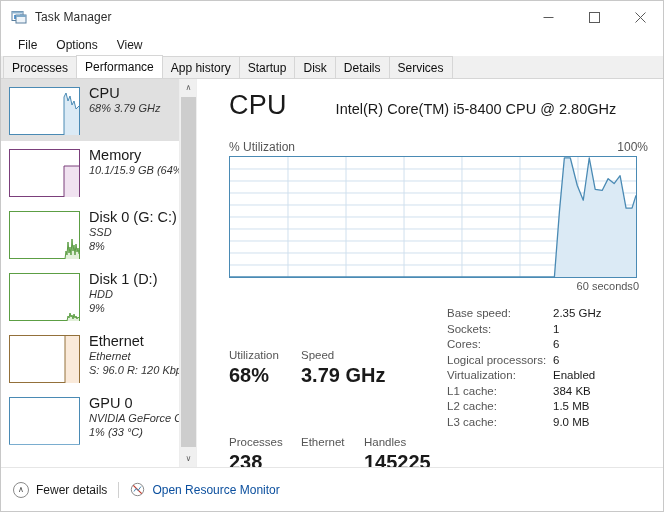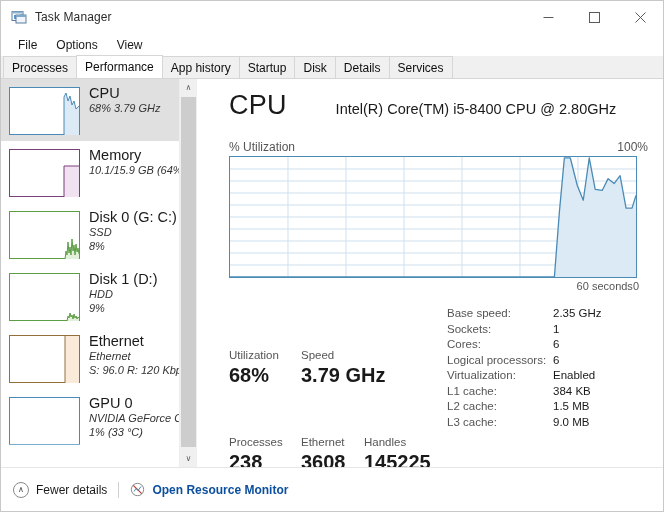--- a/index.html
+++ b/index.html
@@ -211,21 +211,21 @@
     display: flex; align-items: center; justify-content: center;
     font-size: 8px; line-height: 1;
   }
   #divider {
     width: 1px; height: 16px; background: #d0d0d0; margin: 0 11px;
   }
   #resmon {
     display: flex; align-items: center; gap: 7px;
     font-size: 12px; color: #0b4f9e;
   }
-  #resmon-label { text-decoration: none; font-weight: bold; }
+  #resmon-label { text-decoration: none; }
   #resmon-icon { width: 15px; height: 15px; position: relative; }
 </style>
 </head>
 <body>
 
 <div id="app">
 
   <div id="menubar">
     <div class="menuitem">File</div>
     <div class="menuitem">Options</div>
@@ -433,21 +433,20 @@
               <div class="stat-value">3.79 GHz</div>
             </div>
           </div>
           <div class="stat-row">
             <div class="stat-cell" style="width:72px">
               <div class="stat-label">Processes</div>
               <div class="stat-value">238</div>
             </div>
             <div class="stat-cell" style="width:63px">
               <div class="stat-label">Ethernet</div>
-              <div class="stat-value">3608</div>
             </div>
             <div class="stat-cell" style="width:83px">
               <div class="stat-label">Handles</div>
               <div class="stat-value">145225</div>
             </div>
           </div>
           <div class="stat-row">
             <div class="stat-cell" style="width:180px">
               <div class="stat-label">Up time</div>
               <div class="stat-value">1:10:08:00</div>

